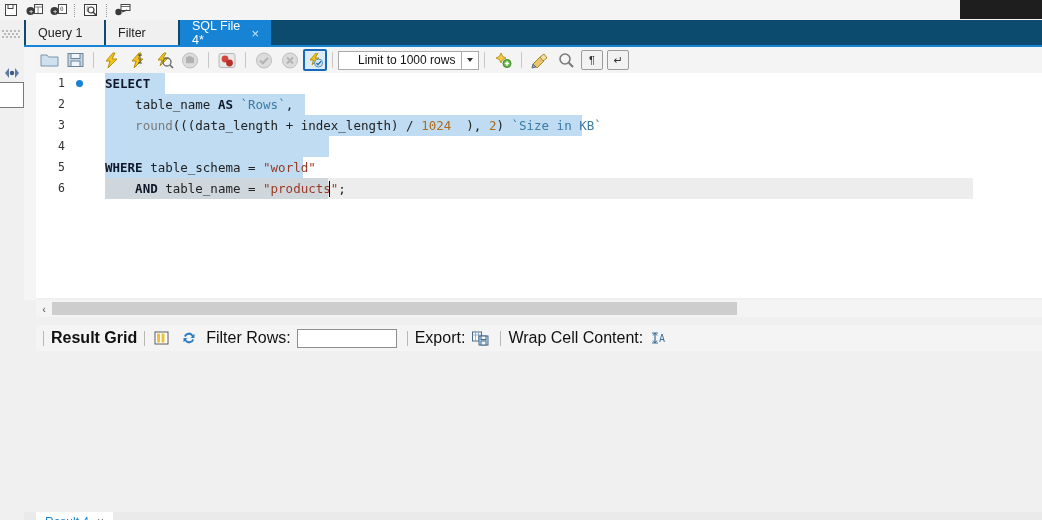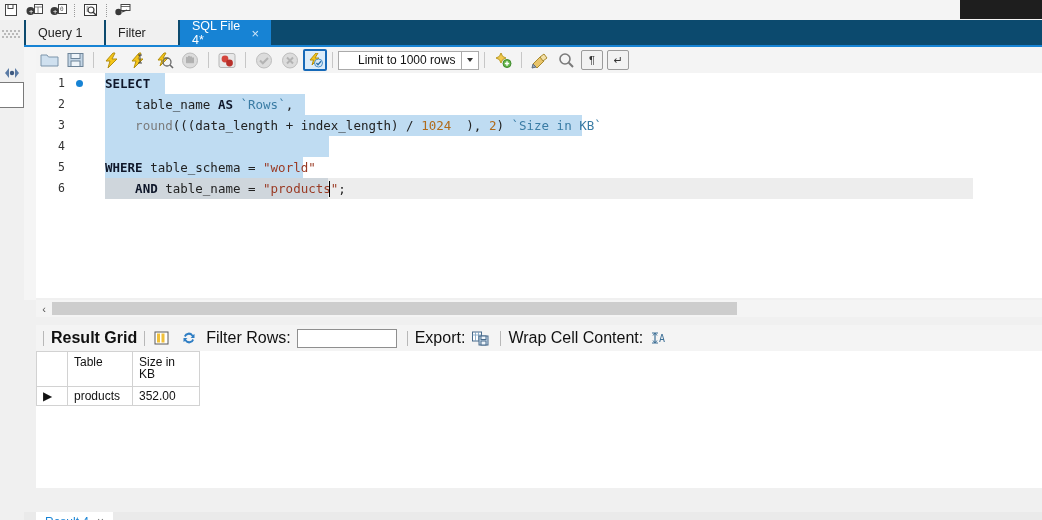--- a/index.html
+++ b/index.html
@@ -382,45 +382,20 @@
     <span class="rlabel">Wrap Cell Content:</span>
     <div class="ricon" style="margin-left:6px">
       <svg width="15" height="14" viewBox="0 0 15 14">
           <path d="M1 2h6M1 12h6M4 2v10" stroke="#3d6f96" stroke-width="1.2"></path>
           <path d="M2 4.5L4 2l2 2.5M2 9.5L4 12l2-2.5" stroke="#3d6f96" stroke-width="1" fill="none"></path>
           <text x="8" y="11" font-size="10" fill="#3d6f96" font-family="monospace">A</text>
         </svg>
     </div>
   </div>
 
-  <div class="gridwrap">
-    <table class="grid">
-      <thead>
-        <tr>
-          <th class="colmark"></th>
-          <th class="colA">
-            <div class="hdrwrap"><span>Table</span></div>
-          </th>
-          <th class="colB">
-            <div class="hdrwrap">
-              <span>Size in</span><br>
-              <span>KB</span>
-            </div>
-          </th>
-        </tr>
-      </thead>
-      <tbody>
-        <tr>
-          <td class="rowmark">▶</td>
-          <td>products</td>
-          <td>352.00</td>
-        </tr>
-      </tbody>
-    </table>
-  </div>
 
   <div class="edgedot"></div>
   <div class="btmbar">
     <div class="rtab">
       <span>Result 4</span>
       <span class="x">×</span>
     </div>
   </div>
 
 </div>

